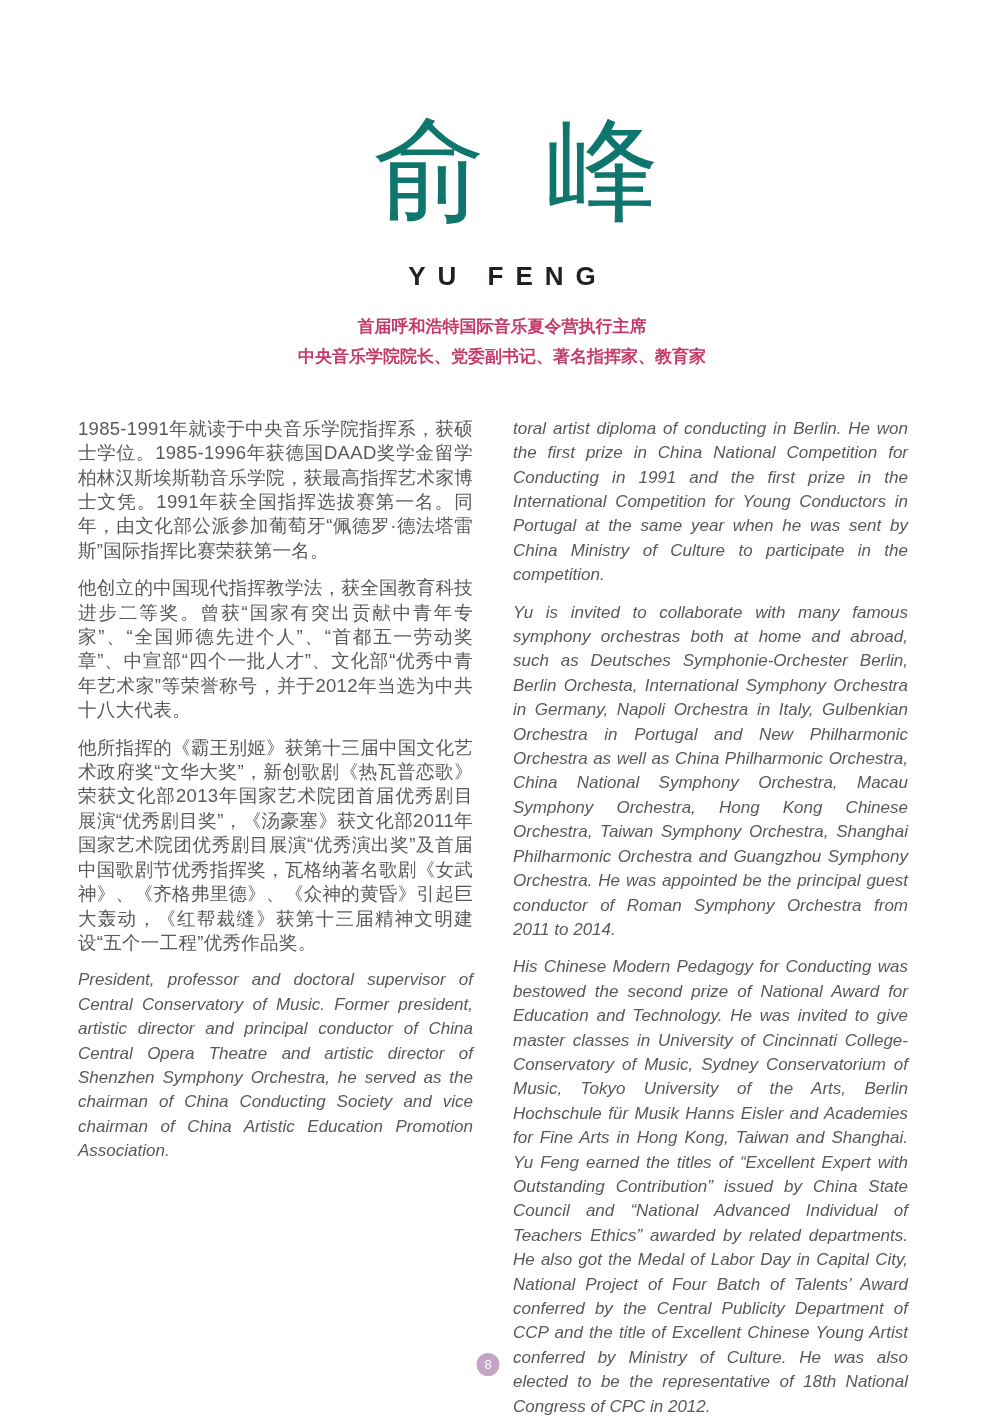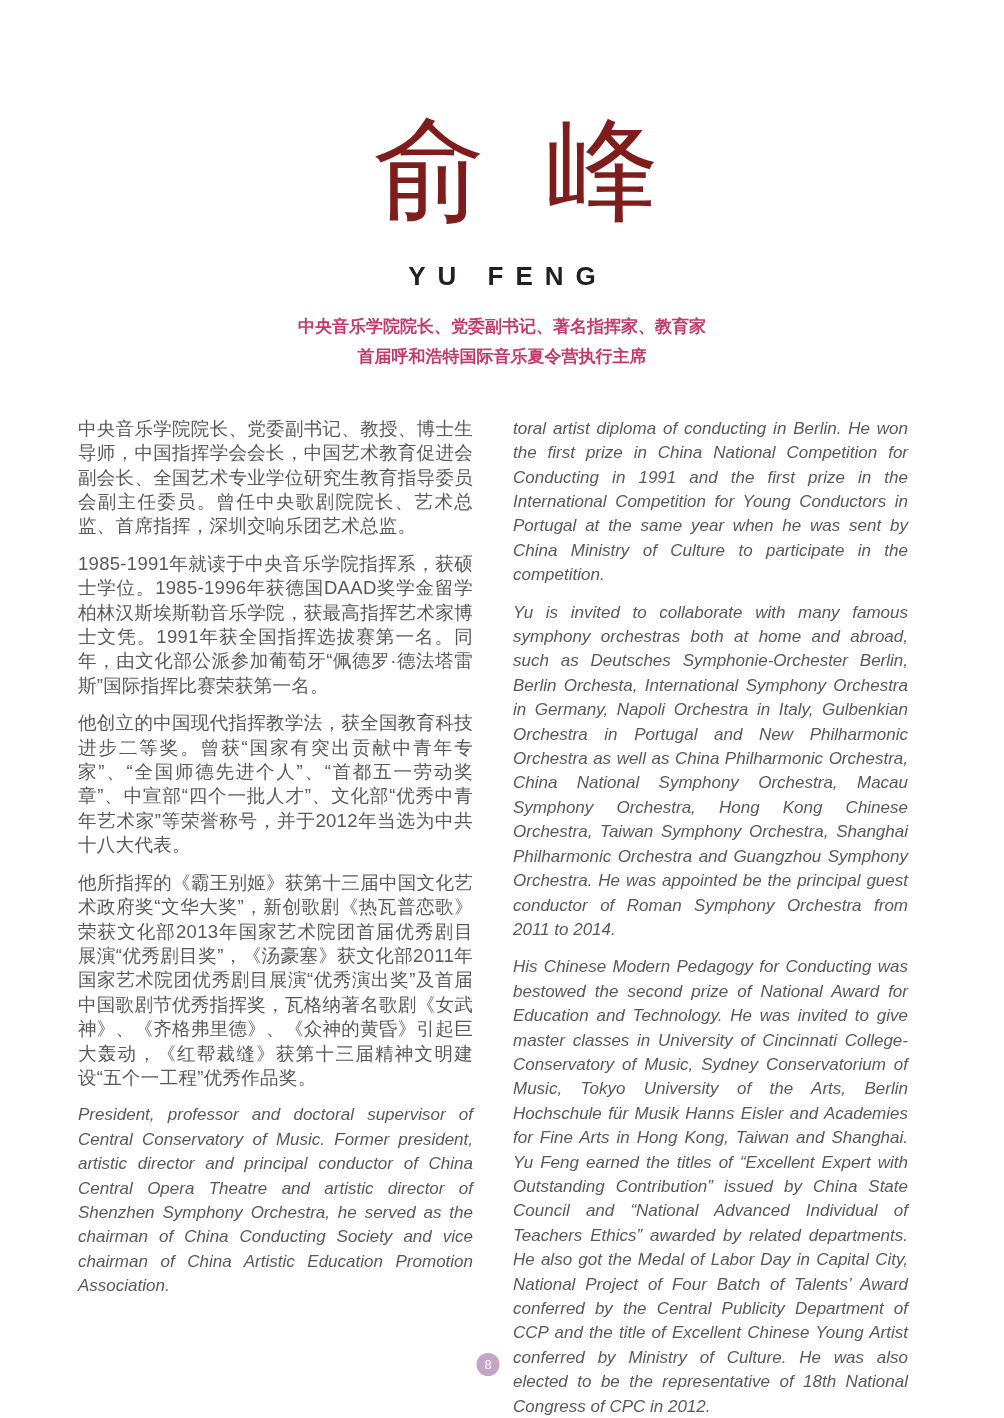--- a/index.html
+++ b/index.html
@@ -18,21 +18,21 @@
     position: relative;
   }
   .header {
     text-align: center;
     padding-top: 112px;
   }
   .name-zh {
     font-family: "DejaVu Serif", serif;
     font-size: 112px;
     line-height: 1.05;
-    color: #7f1d1d;
+    color: #0f766e;
     letter-spacing: 0.55em;
     text-indent: 0.55em;
     font-weight: 500;
     margin-left: 28px;
   }
   .name-en {
     margin-top: 31px;
     font-size: 26px;
     font-weight: bold;
     color: #231f20;
@@ -89,28 +89,27 @@
 </style>
 </head>
 <body>
 
 <div class="page">
 
   <div class="header">
     <div class="name-zh">俞峰</div>
     <div class="name-en">YU FENG</div>
     <div class="subtitles">
+      <div>首届呼和浩特国际音乐夏令营执行主席</div>
       <div>中央音乐学院院长、党委副书记、著名指挥家、教育家</div>
-      <div>首届呼和浩特国际音乐夏令营执行主席</div>
     </div>
   </div>
 
   <div class="columns">
     <div class="col">
-      <p class="zh">中央音乐学院院长、党委副书记、教授、博士生导师，中国指挥学会会长，中国艺术教育促进会副会长、全国艺术专业学位研究生教育指导委员会副主任委员。曾任中央歌剧院院长、艺术总监、首席指挥，深圳交响乐团艺术总监。</p>
       <p class="zh">1985-1991年就读于中央音乐学院指挥系，获硕士学位。1985-1996年获德国DAAD奖学金留学柏林汉斯埃斯勒音乐学院，获最高指挥艺术家博士文凭。1991年获全国指挥选拔赛第一名。同年，由文化部公派参加葡萄牙“佩德罗·德法塔雷斯”国际指挥比赛荣获第一名。</p>
       <p class="zh">他创立的中国现代指挥教学法，获全国教育科技进步二等奖。曾获“国家有突出贡献中青年专家”、“全国师德先进个人”、“首都五一劳动奖章”、中宣部“四个一批人才”、文化部“优秀中青年艺术家”等荣誉称号，并于2012年当选为中共十八大代表。</p>
       <p class="zh">他所指挥的《霸王别姬》获第十三届中国文化艺术政府奖“文华大奖”，新创歌剧《热瓦普恋歌》荣获文化部2013年国家艺术院团首届优秀剧目展演“优秀剧目奖”，《汤豪塞》获文化部2011年国家艺术院团优秀剧目展演“优秀演出奖”及首届中国歌剧节优秀指挥奖，瓦格纳著名歌剧《女武神》、《齐格弗里德》、《众神的黄昏》引起巨大轰动，《红帮裁缝》获第十三届精神文明建设“五个一工程”优秀作品奖。</p>
       <p class="en">President, professor and doctoral supervisor of Central Conservatory of Music. Former president, artistic director and principal conductor of China Central Opera Theatre and artistic director of Shenzhen Symphony Orchestra, he served as the chairman of China Conducting Society and vice chairman of China Artistic Education Promotion Association.</p>
 
     </div>
     <div class="col">
       <p class="en">toral artist diploma of conducting in Berlin. He won the first prize in China National Competition for Conducting in 1991 and the first prize in the International Competition for Young Conductors in Portugal at the same year when he was sent by China Ministry of Culture to participate in the competition.</p>
       <p class="en">Yu is invited to collaborate with many famous symphony orchestras both at home and abroad, such as Deutsches Symphonie-Orchester Berlin, Berlin Orchesta, International Symphony Orchestra in Germany, Napoli Orchestra in Italy, Gulbenkian Orchestra in Portugal and New Philharmonic Orchestra as well as China Philharmonic Orchestra, China National Symphony Orchestra, Macau Symphony Orchestra, Hong Kong Chinese Orchestra, Taiwan Symphony Orchestra, Shanghai Philharmonic Orchestra and Guangzhou Symphony Orchestra. He was appointed be the principal guest conductor of Roman Symphony Orchestra from 2011 to 2014.</p>
       <p class="en">His Chinese Modern Pedagogy for Conducting was bestowed the second prize of National Award for Education and Technology. He was invited to give master classes in University of Cincinnati College-Conservatory of Music, Sydney Conservatorium of Music, Tokyo University of the Arts, Berlin Hochschule für Musik Hanns Eisler and Academies for Fine Arts in Hong Kong, Taiwan and Shanghai. Yu Feng earned the titles of “Excellent Expert with Outstanding Contribution” issued by China State Council and “National Advanced Individual of Teachers Ethics” awarded by related departments. He also got the Medal of Labor Day in Capital City, National Project of Four Batch of Talents’ Award conferred by the Central Publicity Department of CCP and the title of Excellent Chinese Young Artist conferred by Ministry of Culture. He was also elected to be the representative of 18th National Congress of CPC in 2012.</p>

